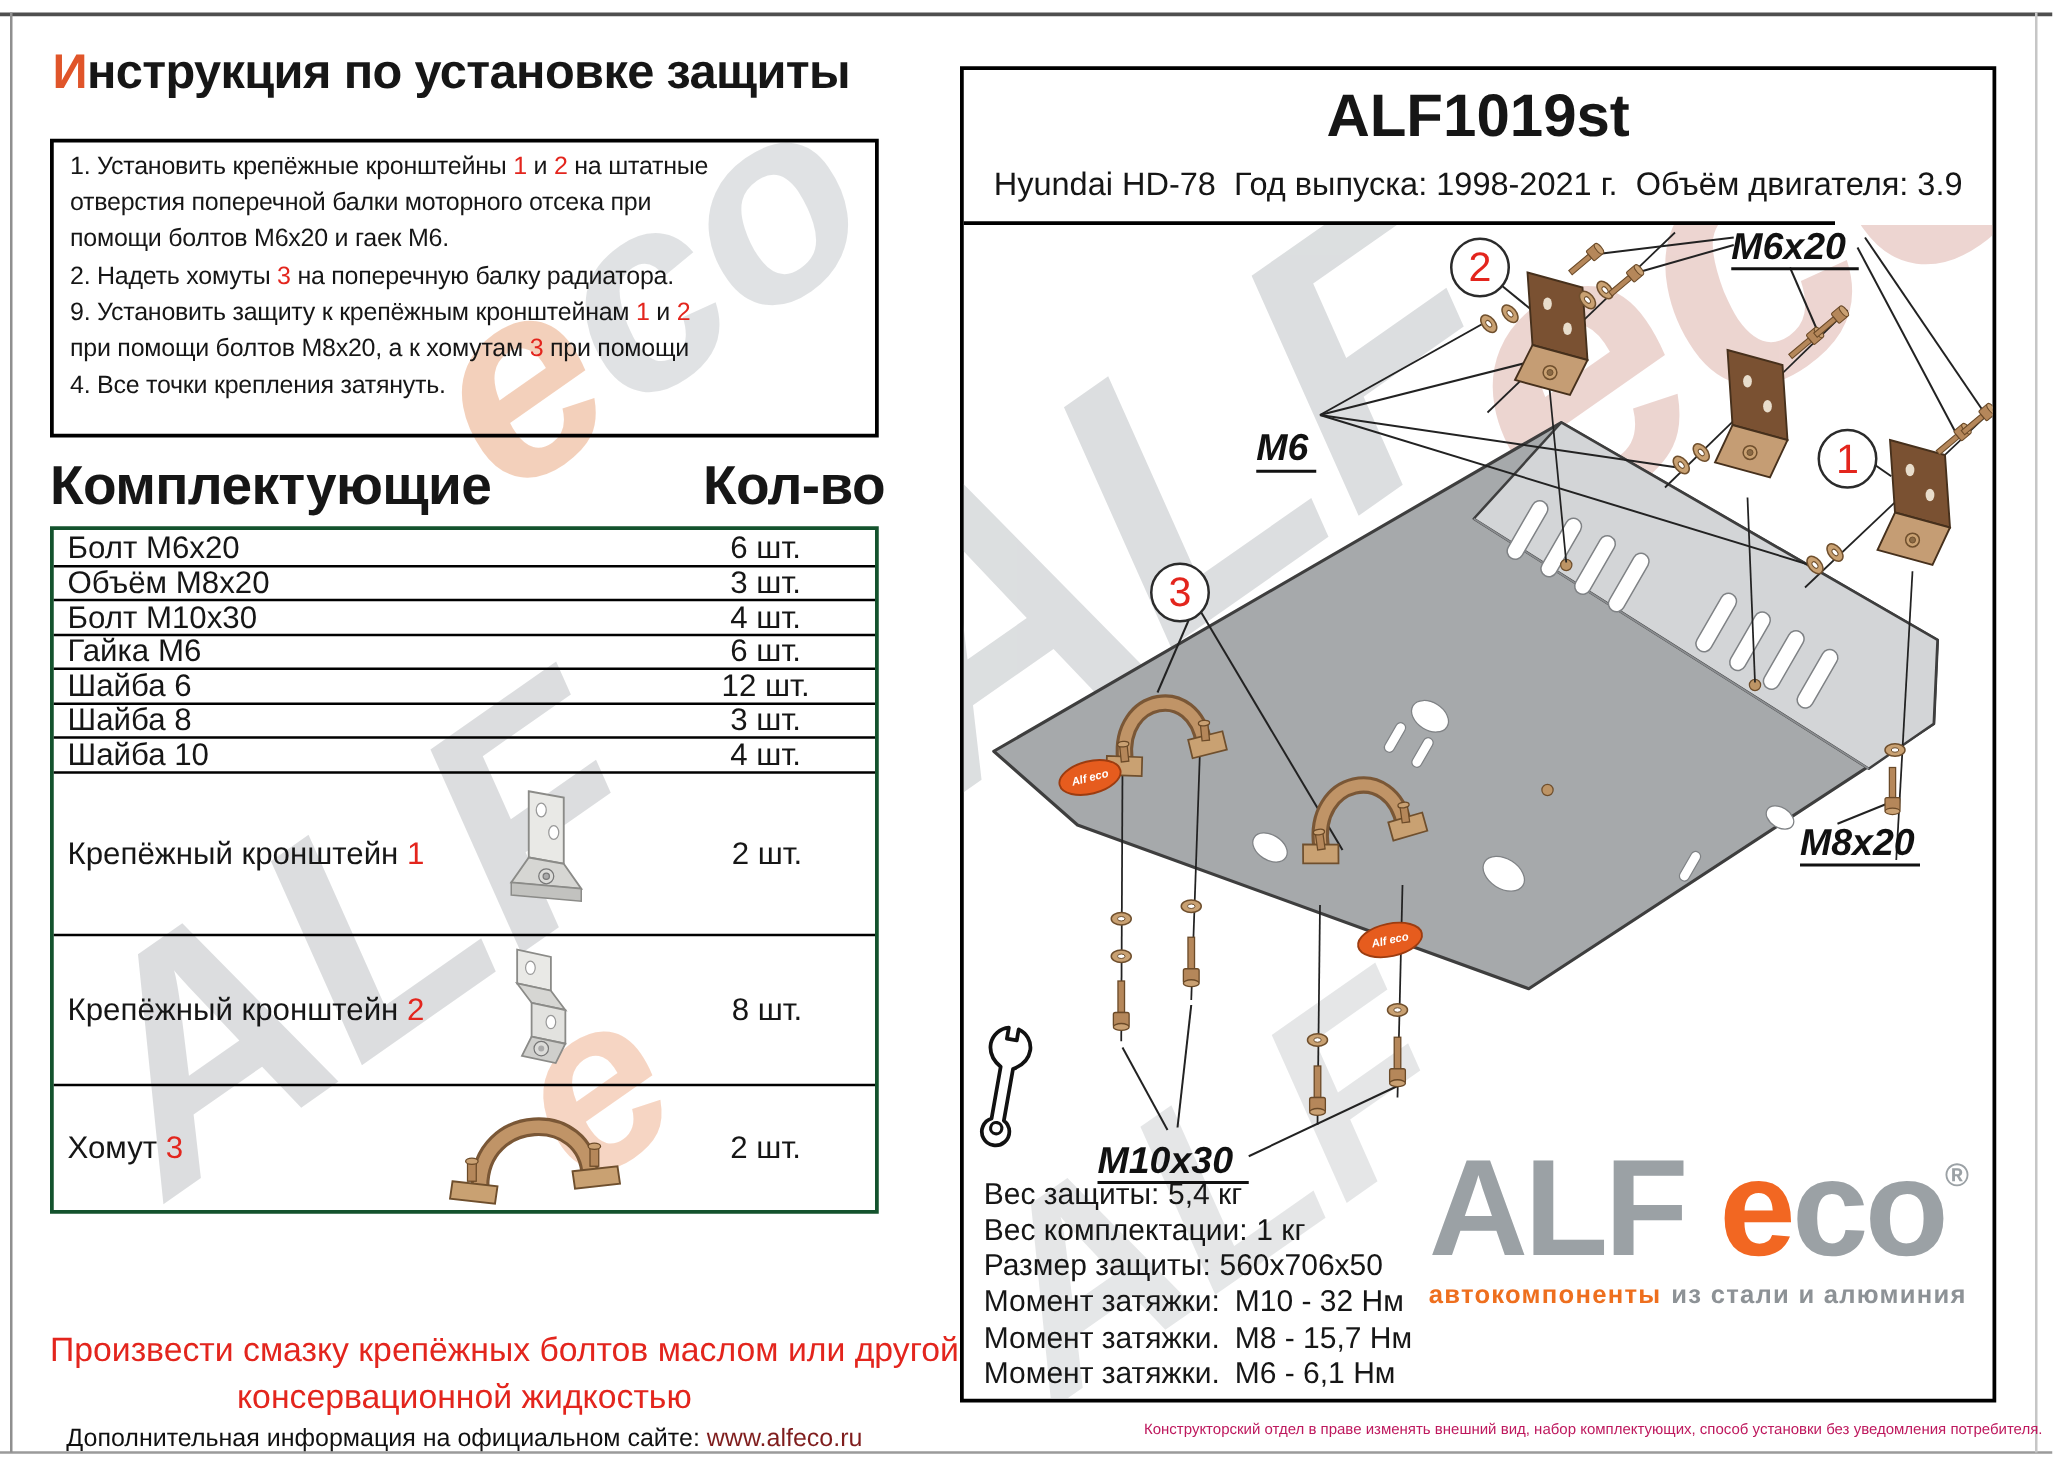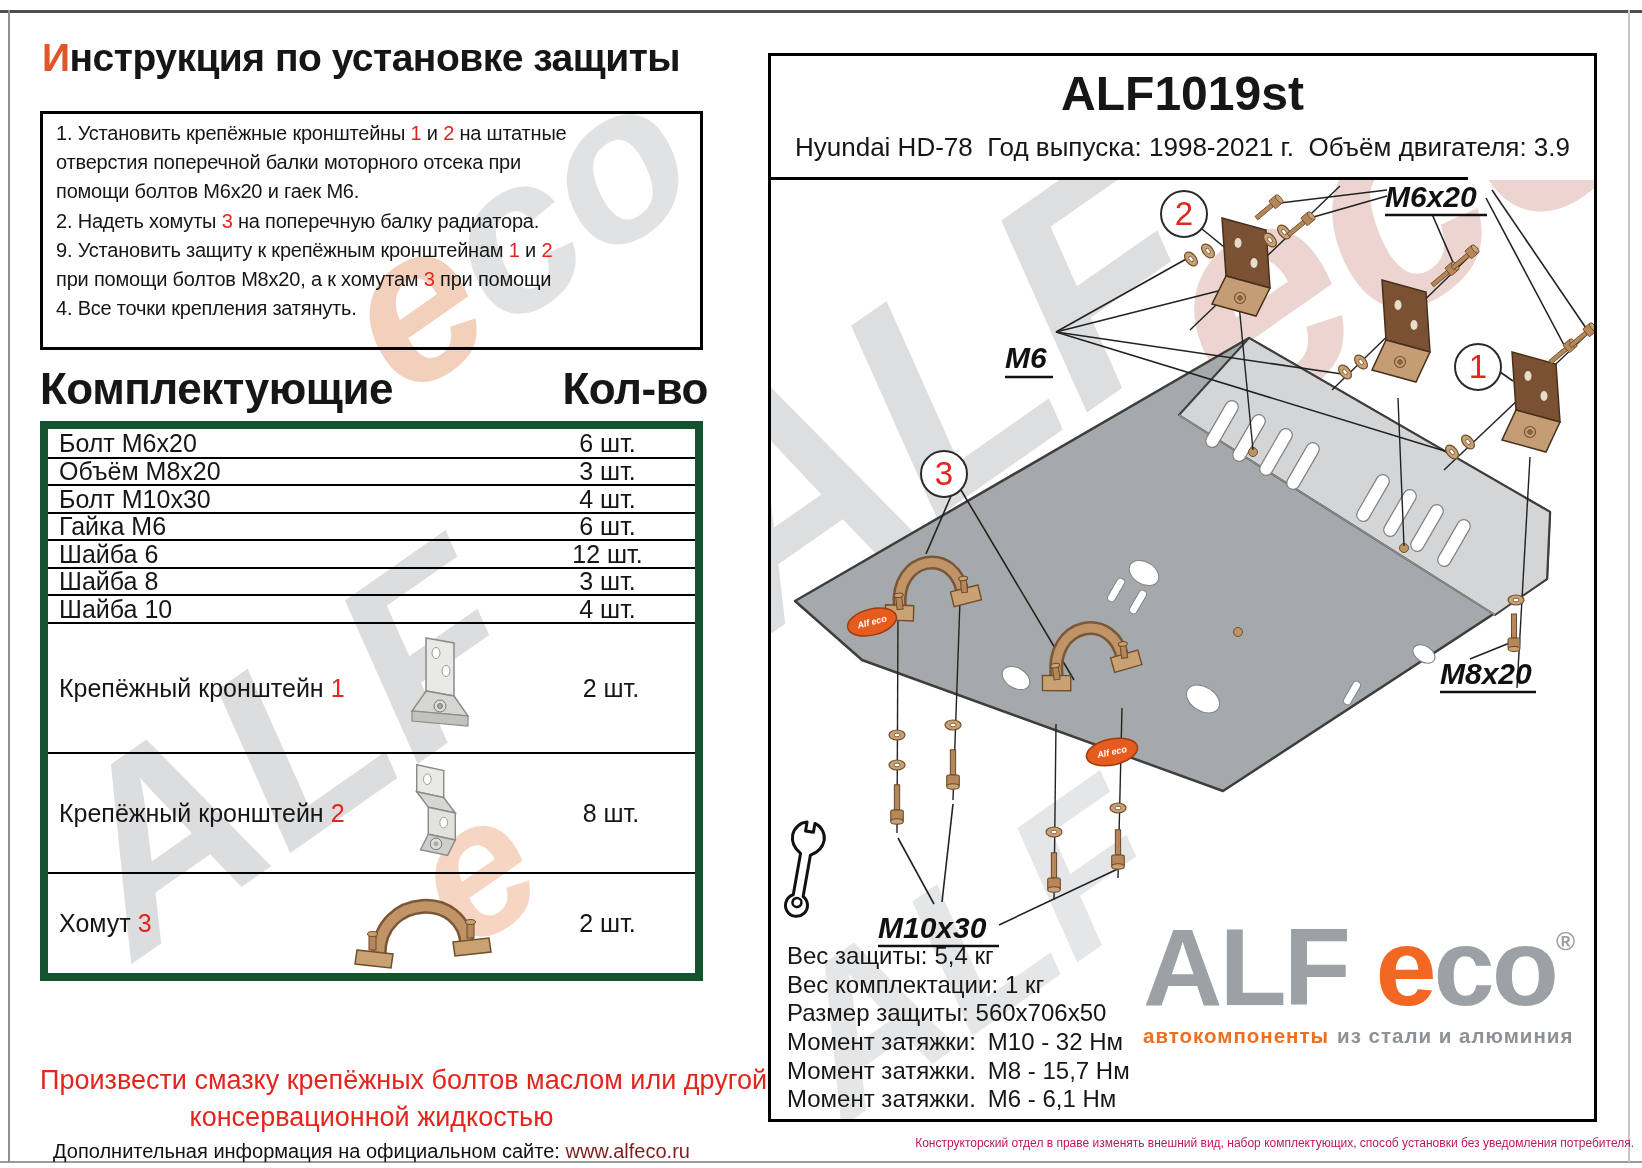--- a/index.html
+++ b/index.html
@@ -24,21 +24,21 @@
   .title .cap{color:#e0552a;}
   
   .instr-box{left:40px;top:111px;width:663px;height:239px;border:3px solid #000;box-sizing:border-box;
              padding:5px 0 0 13px;overflow:hidden;}
   .iline{font-size:20px;line-height:29.2px;letter-spacing:-.2px;white-space:nowrap;}
   .red{color:#e3251d;}
   
   .comp-head{left:40px;top:364px;width:668px;height:50px;display:flex;justify-content:space-between;
              font-size:44px;font-weight:bold;letter-spacing:-.5px;}
   
-  .ctable{left:40px;top:421px;width:663px;border:8px solid #14532d;box-sizing:border-box;background:transparent;}
+  .ctable{left:40px;top:421px;width:663px;border:3px solid #14532d;box-sizing:border-box;background:transparent;}
   .trow{display:flex;align-items:center;border-top:2px solid #000;box-sizing:border-box;}
   .trow:first-child{border-top:none;}
   .trow .name{flex:1;font-size:25px;padding-left:11px;white-space:nowrap;}
   .trow .imgc{width:190px;display:flex;justify-content:center;align-items:center;}
   .trow .qty{width:175px;font-size:25px;text-align:center;}
   
   .note{left:40px;top:1062px;width:663px;text-align:center;}
   .note .r1,.note .r2{font-size:27px;color:#e3251d;line-height:37px;white-space:nowrap;}
   .note .info{font-size:20px;margin-top:4px;color:#111;}
   .note .info a{color:#7f1d1d;text-decoration:none;}

